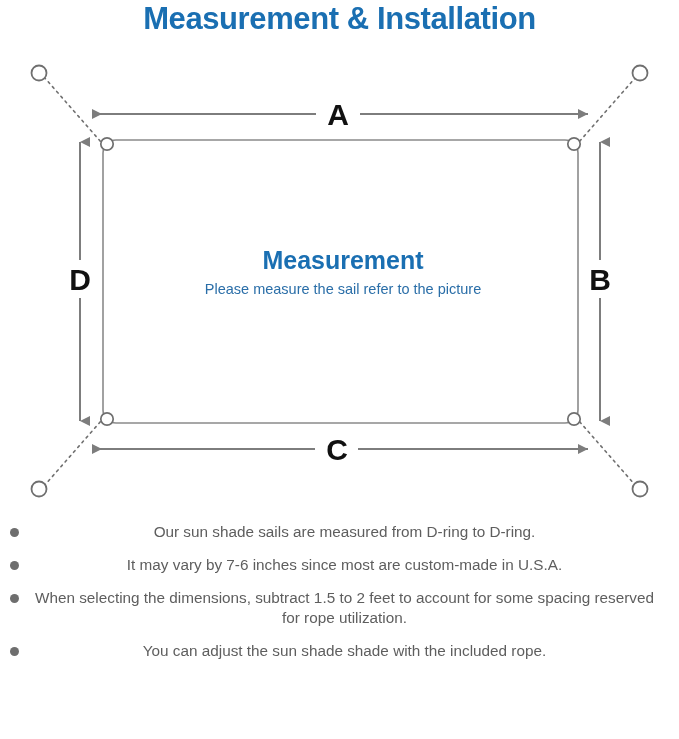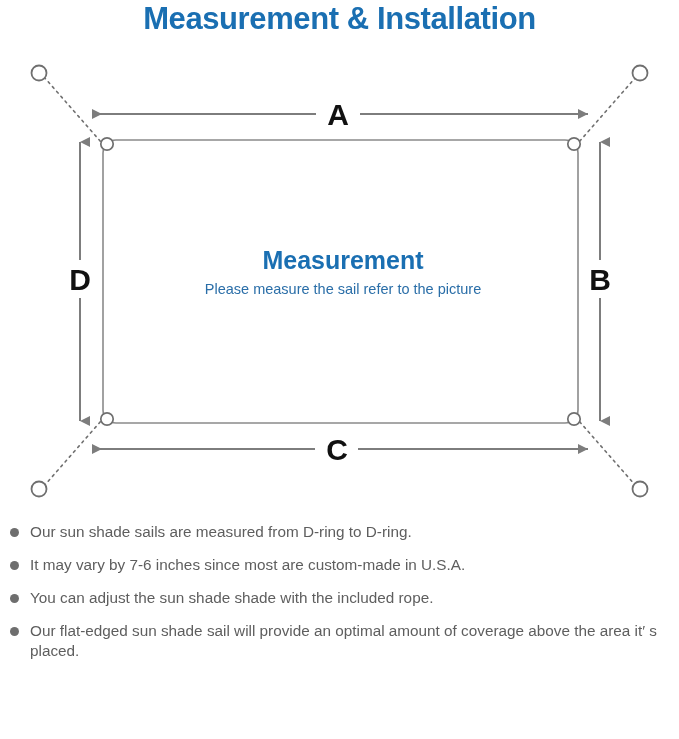--- a/index.html
+++ b/index.html
@@ -83,20 +83,21 @@
     margin-top: 6px;
     margin-right: 11px;
   }
   .note-text {
     flex: 1 1 auto;
     font-family: "Liberation Sans", sans-serif;
     font-size: 15.3px;
     line-height: 20px;
     color: #5e5e5e;
     padding-right: 20px;
+    text-align: center;
   }
 </style>
 </head>
 <body>
 
 <div id="page">
 
   <div id="title">Measurement &amp; Installation</div>
 
   <svg id="diagram" viewBox="0 0 679 470" width="679" height="470">
@@ -173,26 +174,26 @@
     <div class="note-row">
       <div class="note-bullet"></div>
       <div class="note-text">Our sun shade sails are measured from D-ring to D-ring.</div>
     </div>
 
     <div class="note-row">
       <div class="note-bullet"></div>
       <div class="note-text">It may vary by 7-6 inches since most are custom-made in U.S.A.</div>
     </div>
 
+    <div class="note-row">
+      <div class="note-bullet"></div>
+      <div class="note-text">When selecting the dimensions, subtract 1.5 to 2 feet to account for some spacing reserved for rope utilization.</div>
+    </div>
 
     <div class="note-row">
       <div class="note-bullet"></div>
       <div class="note-text">You can adjust the sun shade shade with the included rope.</div>
     </div>
 
-    <div class="note-row">
-      <div class="note-bullet"></div>
-      <div class="note-text">Our flat-edged sun shade sail will provide an optimal amount of coverage above the area it′ s placed.</div>
-    </div>
 
   </div>
 
 </div>
 
 </body></html>

